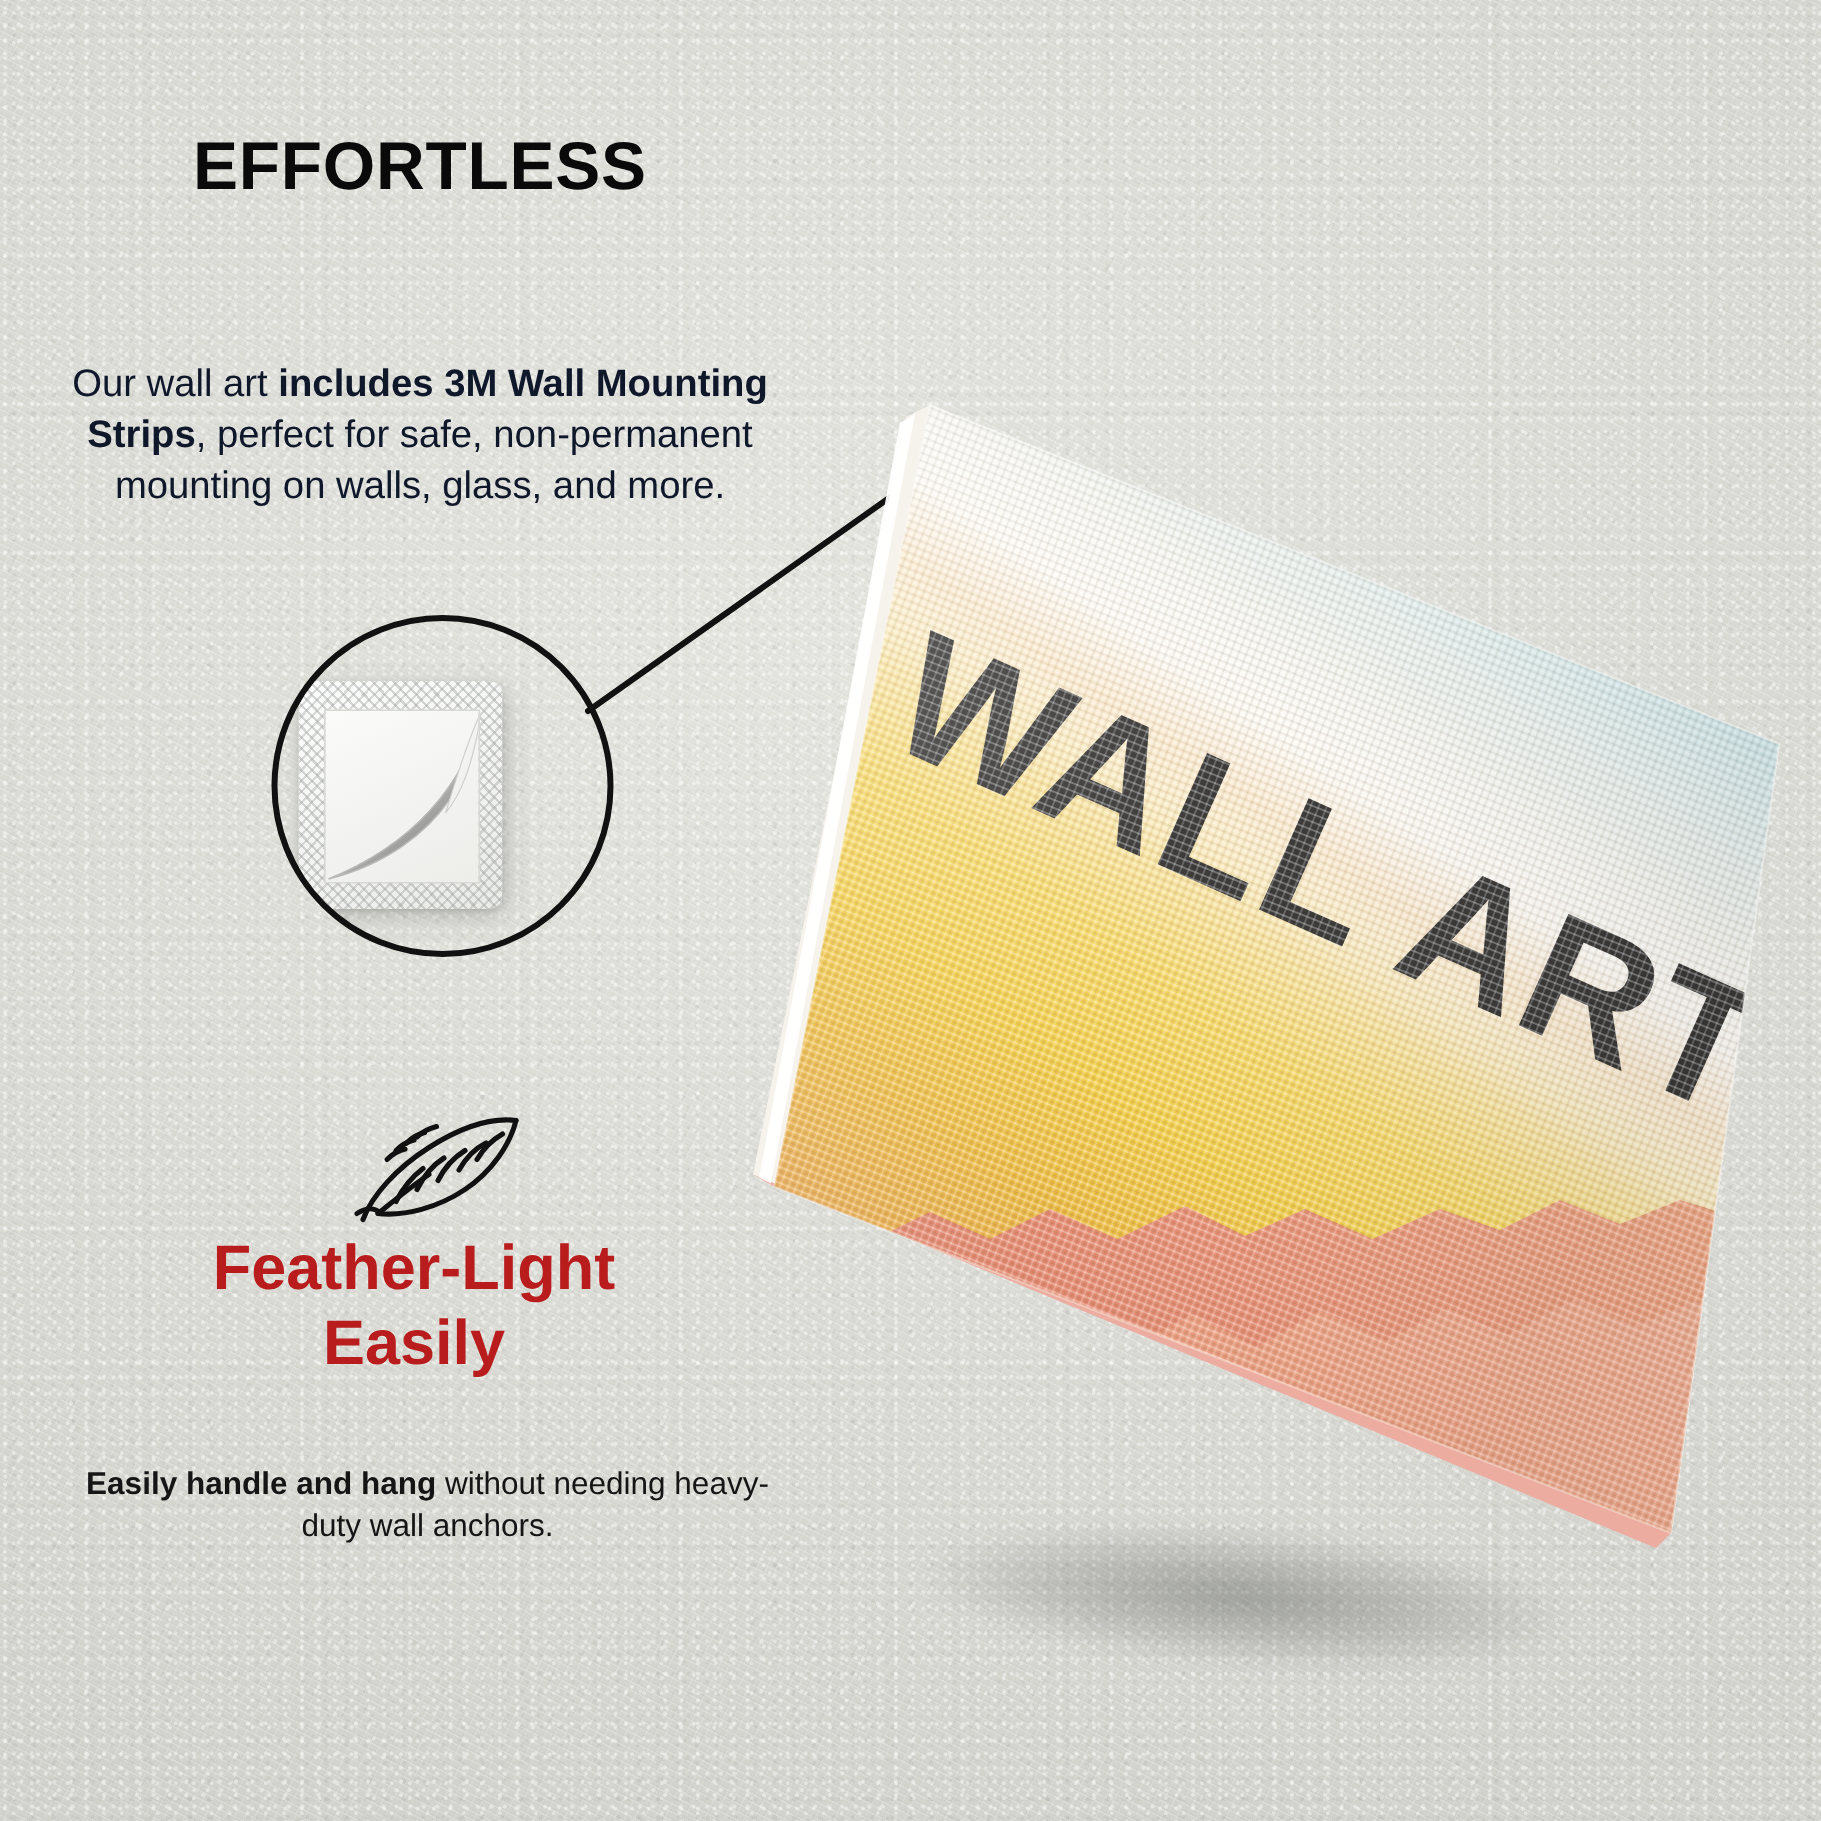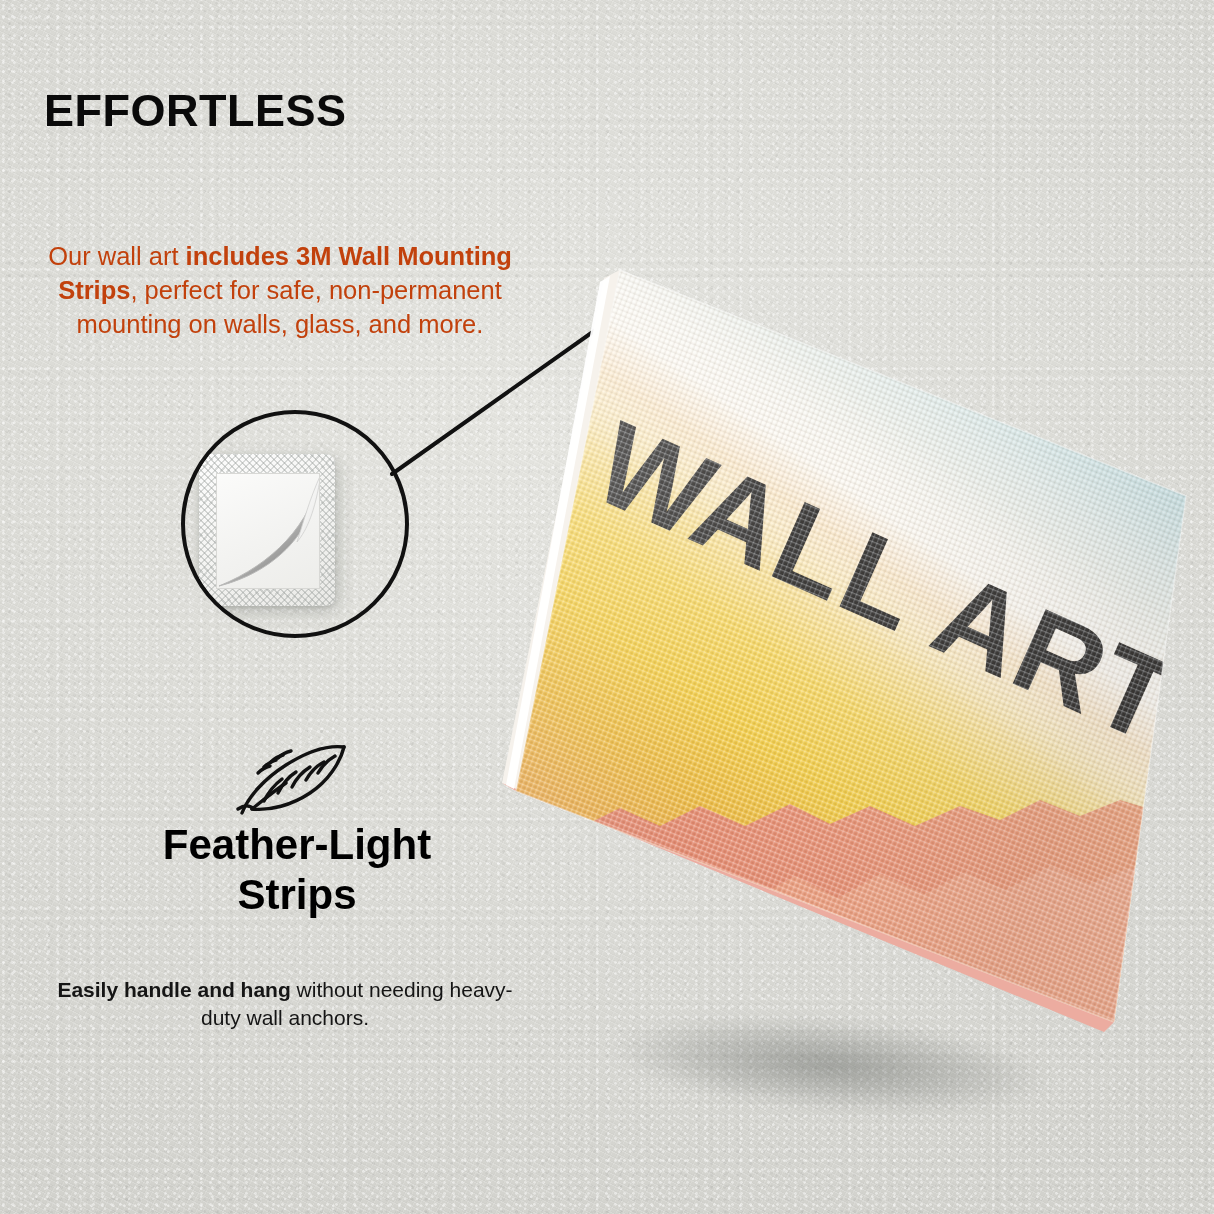--- a/index.html
+++ b/index.html
@@ -43,44 +43,44 @@
     background-image:
       repeating-linear-gradient(27deg, rgba(255,255,255,.30) 0 1px, rgba(0,0,0,.025) 1px 2px, transparent 2px 5px),
       repeating-linear-gradient(-64deg, rgba(255,255,255,.22) 0 1px, rgba(0,0,0,.02) 1px 2px, transparent 2px 6px);
   }
 
   
   .headline {
     position: absolute;
     left: 0; top: 84px;
     width: 560px;
+    text-align: center;
     color: #0a0a0a;
     font-size: 45px;
     font-weight: bold;
     line-height: 1.18;
     letter-spacing: .5px;
-    margin-left: 44px;
   }
   .lede {
     position: absolute;
     left: 40px; top: 240px;
     width: 480px;
     text-align: center;
-    color: #c2410c;
+    color: #0f172a;
     font-size: 25.5px;
     line-height: 1.33;
   }
   .lede b { font-weight: bold; }
 
   .subhead {
     position: absolute;
-    left: 37px; top: 820px;
+    left: 16px; top: 820px;
     width: 520px;
     text-align: center;
-    color: #000000;
+    color: #b91c1c;
     font-size: 42px;
     font-weight: bold;
     line-height: 1.18;
   }
   .body2 {
     position: absolute;
     left: 45px; top: 976px;
     width: 480px;
     text-align: center;
     color: #151515;
@@ -226,21 +226,21 @@
       <path d="M90,38 C 94,31 100,25 107,21"></path>
       <path d="M30,38 C 34,34 38,32 42,31"></path>
       <path d="M36,32 C 40,28 44,26 48,25"></path>
       <path d="M43,27 C 47,23 51,21 55,20"></path>
       <path d="M50,23 C 54,19 59,17 63,16"></path>
     </g>
   </svg>
 
   <div class="subhead">
     <div>Feather-Light</div>
-    <div>Strips</div>
+    <div>Easily</div>
   </div>
 
   <div class="body2">
     <b>Easily handle and hang</b><span> without needing heavy-duty wall anchors.</span>
   </div>
 
   <div class="art-shadow"></div>
 
   <div class="art-wrap">
     <svg class="art-svg" width="1214" height="1214" viewBox="0 0 1214 1214">

